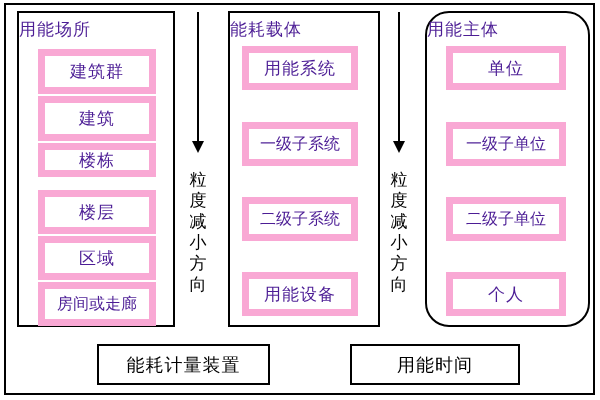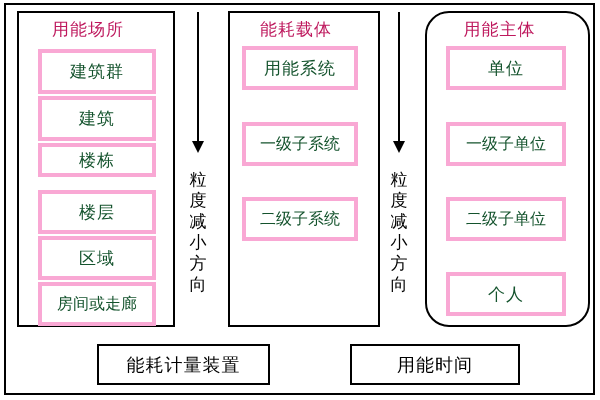--- a/index.html
+++ b/index.html
@@ -37,39 +37,38 @@
   }
   .col-left   { left: 17px;  top: 11px; width: 158px; height: 316px; }
   .col-middle { left: 228px; top: 11px; width: 152px; height: 316px; }
   .col-right  { left: 425px; top: 11px; width: 165px; height: 316px; border-radius: 24px; }
 
   .col-title {
     position: absolute;
     left: 0;
     right: 16px;
     top: 5px;
-    text-align: center;
     font-size: 17px;
     line-height: 22px;
-    color: #be185d;
+    color: #4c1d95;
     letter-spacing: 1px;
     white-space: nowrap;
   }
 
   
   .item-box {
     position: absolute;
-    border: 4px solid #f9a8d4;
+    border: 7px solid #f9a8d4;
     box-sizing: border-box;
     background: #ffffff;
     display: flex;
     align-items: center;
     justify-content: center;
     font-size: 17px;
-    color: #14532d;
+    color: #4c1d95;
     letter-spacing: 1px;
     white-space: nowrap;
   }
   .item-box.tight { letter-spacing: 0px; font-size: 16px; }
 
   
   .flow-group {
     position: absolute;
     top: 11px;
     width: 40px;
@@ -157,20 +156,21 @@
       <span>向</span>
     </div>
   </div>
 
   <div class="column col-middle">
     <div class="col-title">能耗载体</div>
   </div>
   <div class="item-box" style="left:242px; top:46px; width:116px; height:44px;">用能系统</div>
   <div class="item-box tight" style="left:242px; top:122px; width:116px; height:44px;">一级子系统</div>
   <div class="item-box tight" style="left:242px; top:197px; width:116px; height:44px;">二级子系统</div>
+  <div class="item-box" style="left:242px; top:272px; width:116px; height:44px;">用能设备</div>
 
   <div class="flow-group flow-right">
     <div class="arrow-shaft"></div>
     <div class="arrow-head"></div>
     <div class="vertical-label">
       <span>粒</span>
       <span>度</span>
       <span>减</span>
       <span>小</span>
       <span>方</span>

